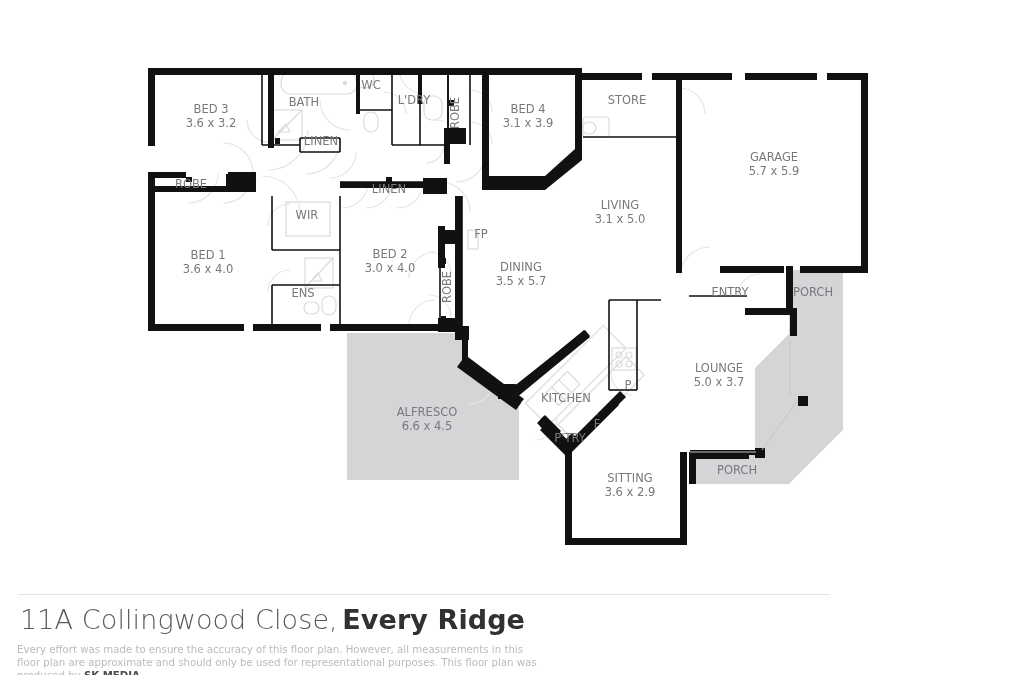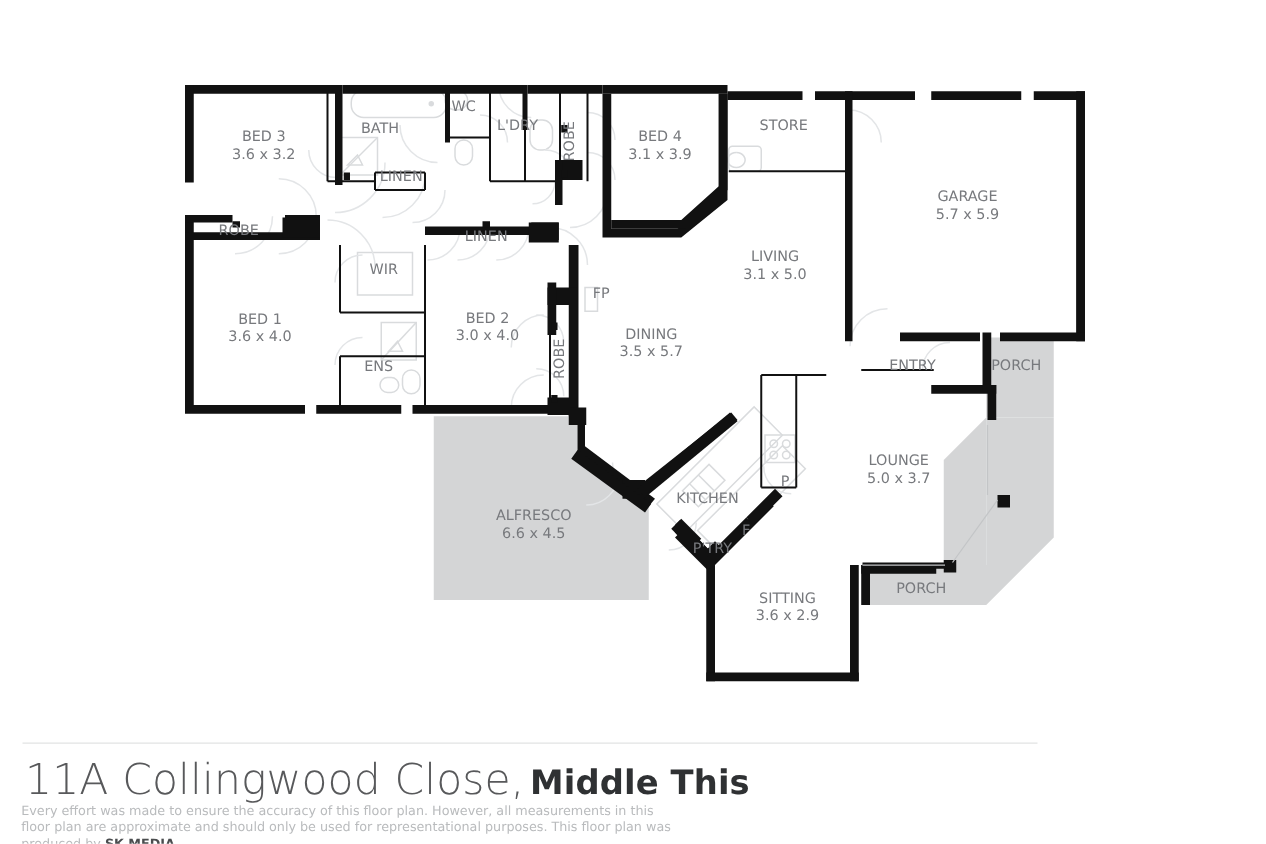--- a/index.html
+++ b/index.html
@@ -8,21 +8,21 @@
   #page{position:absolute;left:0;top:0;width:1013px;height:675px;background:#fff;}
 
   
   #plan{position:absolute;left:0;top:0;width:1013px;height:580px;}
   #plan svg{display:block;}
 
   
   #banner{position:absolute;left:0;top:580px;width:1013px;height:95px;background:#fff;}
   #divider{position:absolute;left:18px;top:14px;width:812px;height:1px;background:#e2e3e4;}
   #title{position:absolute;left:20px;top:24px;white-space:nowrap;}
-  #title .light{font-size:34px;font-weight:300;color:#58595b;letter-spacing:.1px;
+  #title .light{font-size:27px;font-weight:300;color:#58595b;letter-spacing:.1px;
                 font-family:"DejaVu Sans", sans-serif;font-stretch:condensed;}
   #title .bold{font-size:27px;font-weight:700;color:#2f3133;letter-spacing:.1px;
                font-family:"DejaVu Sans", sans-serif;}
   #disclaimer{position:absolute;left:17px;top:63px;width:520px;font-size:10.2px;
               line-height:13.2px;color:#b9bbbd;font-family:"DejaVu Sans", sans-serif;}
   #disclaimer .strong{color:#4a4c4e;font-weight:700;}
 
   
 </style>
 </head>
@@ -328,20 +328,20 @@
         </g>
 
   </svg>
   </div>
 
   <div id="banner">
     <div id="divider"></div>
 
     <div id="title">
       <span class="light">11A Collingwood Close,</span>
-      <span class="bold">Middle This</span>
+      <span class="bold">Every Ridge</span>
     </div>
 
     <div id="disclaimer"><span>Every effort was made to ensure the accuracy of this floor plan. However, all measurements in this floor plan are approximate and should only be used for representational purposes. This floor plan was produced by </span><span class="strong">SK MEDIA</span></div>
 
   </div>
 
 </div>
 
 </body></html>

